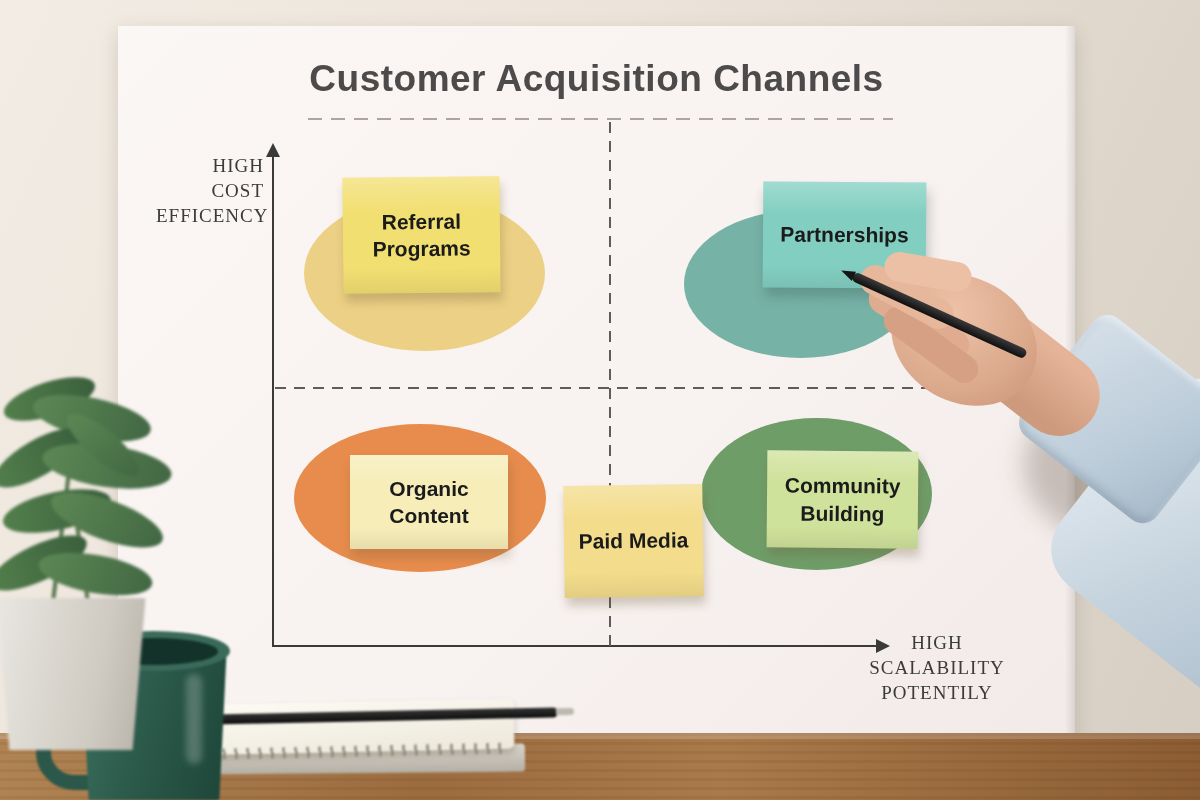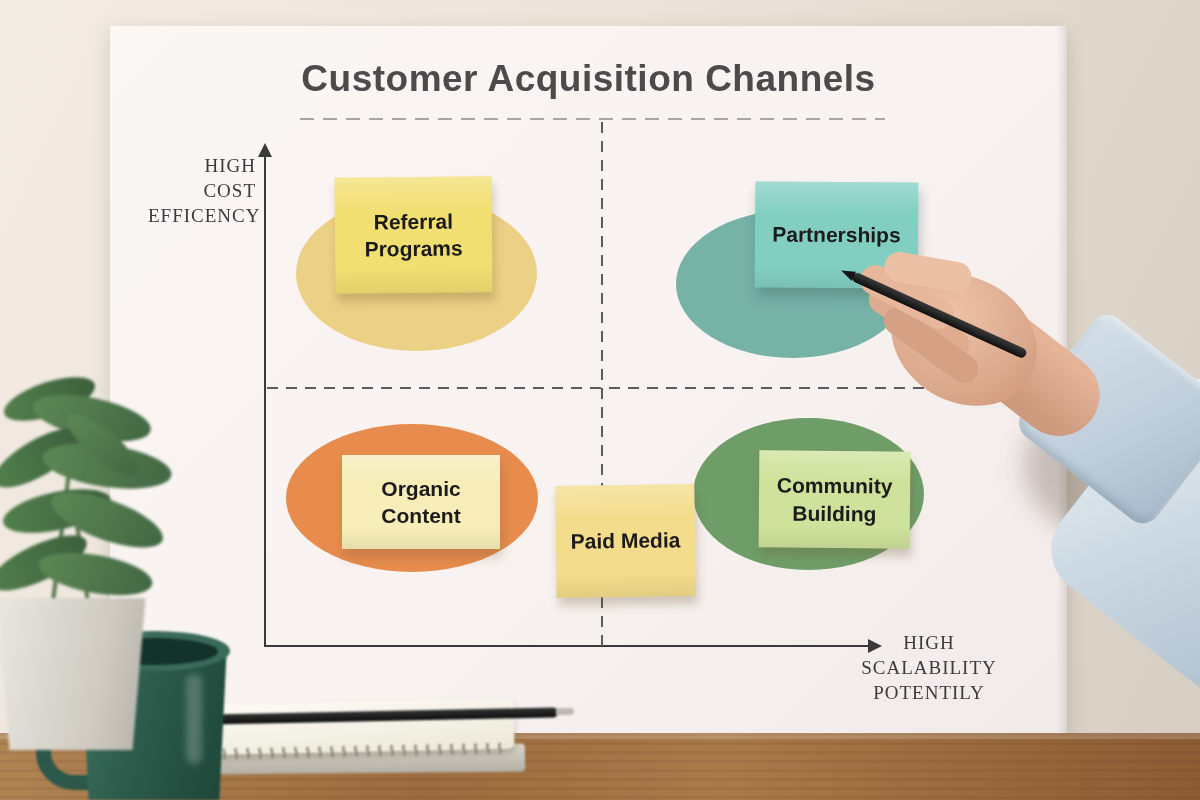--- a/index.html
+++ b/index.html
@@ -8,21 +8,21 @@
   
   .wall{position:absolute;inset:0;
         background:linear-gradient(115deg,#f3ece4 0%,#ece4da 40%,#ddd5ca 78%,#d6cec3 100%);}
   .desk{position:absolute;left:0;top:733px;width:1200px;height:67px;
         background:
           repeating-linear-gradient(to bottom,rgba(60,35,15,.08) 0 3px,rgba(0,0,0,0) 3px 9px),
           linear-gradient(to right,#b08353 0%,#9c6c3f 35%,#a97a4a 60%,#8c5c33 100%);}
   .desk::before{content:"";position:absolute;left:0;top:0;width:100%;height:6px;
         background:rgba(255,255,255,.18);}
   
-  .board{position:absolute;left:110px;top:26px;width:957px;height:716px;
+  .board{position:absolute;left:118px;top:26px;width:957px;height:716px;
          background:linear-gradient(135deg,#fbf7f5 0%,#f8f2f0 55%,#f1eae8 100%);
          box-shadow:0 6px 18px rgba(90,70,50,.20);}
   .board::after{content:"";position:absolute;right:0;top:0;width:10px;height:100%;
          background:linear-gradient(to left,rgba(0,0,0,.10),rgba(0,0,0,0));}
   .board-title{position:absolute;left:0;top:32px;width:100%;text-align:center;
          font-size:37px;font-weight:700;letter-spacing:.5px;color:#4c4a4a;}
   .title-underline{position:absolute;left:190px;top:92px;width:585px;height:2px;
          background:repeating-linear-gradient(to right,#aba4a1 0 14px,rgba(0,0,0,0) 14px 23px);}
   .axis-label{position:absolute;font-family:"Liberation Serif",serif;font-size:19px;
          line-height:1.32;letter-spacing:1px;color:#3b3b3b;white-space:pre-line;}

